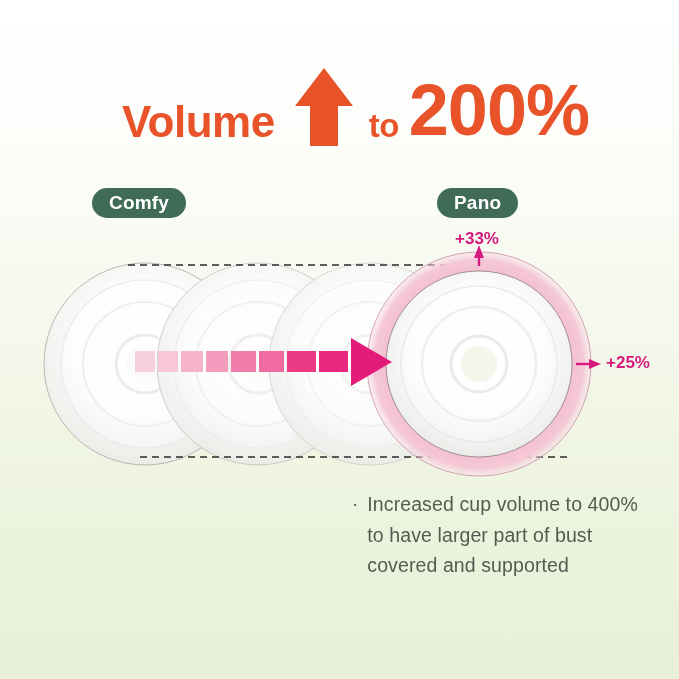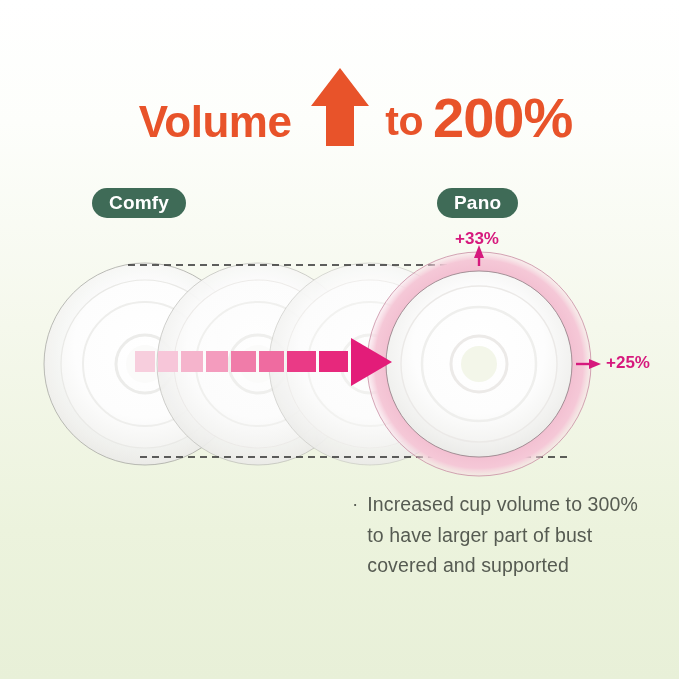--- a/index.html
+++ b/index.html
@@ -37,27 +37,27 @@
     color: #e8532a;
     line-height: 1;
     letter-spacing: -0.5px;
   }
   #hl-volume {
     font-size: 44px;
     padding-bottom: 4px;
     margin-left: 32px;
   }
   #hl-to {
-    font-size: 41px;
+    font-size: 33px;
     padding-bottom: 6px;
     padding-left: 14px;
     padding-right: 10px;
   }
   #hl-200 {
-    font-size: 56px;
+    font-size: 72px;
     padding-bottom: 2px;
     letter-spacing: -1px;
     text-align: center;
   }
   #hl-arrow {
     width: 62px;
     height: 82px;
     margin-left: 18px;
     position: relative;
     display: block;
@@ -236,16 +236,16 @@
         <polygon points="351,338 351,386 392,362" fill="#e31c79"></polygon>
       </g>
     </svg>
   </div>
 
   <div class="meas-label" id="label-top">+33%</div>
   <div class="meas-label" id="label-right">+25%</div>
 
   <div id="body-copy">
     <span id="body-bullet">·</span>
-    <span id="body-text">Increased cup volume to 300% to have larger part of bust covered and supported</span>
+    <span id="body-text">Increased cup volume to 400% to have larger part of bust covered and supported</span>
   </div>
 
 </div>
 
 </body></html>

